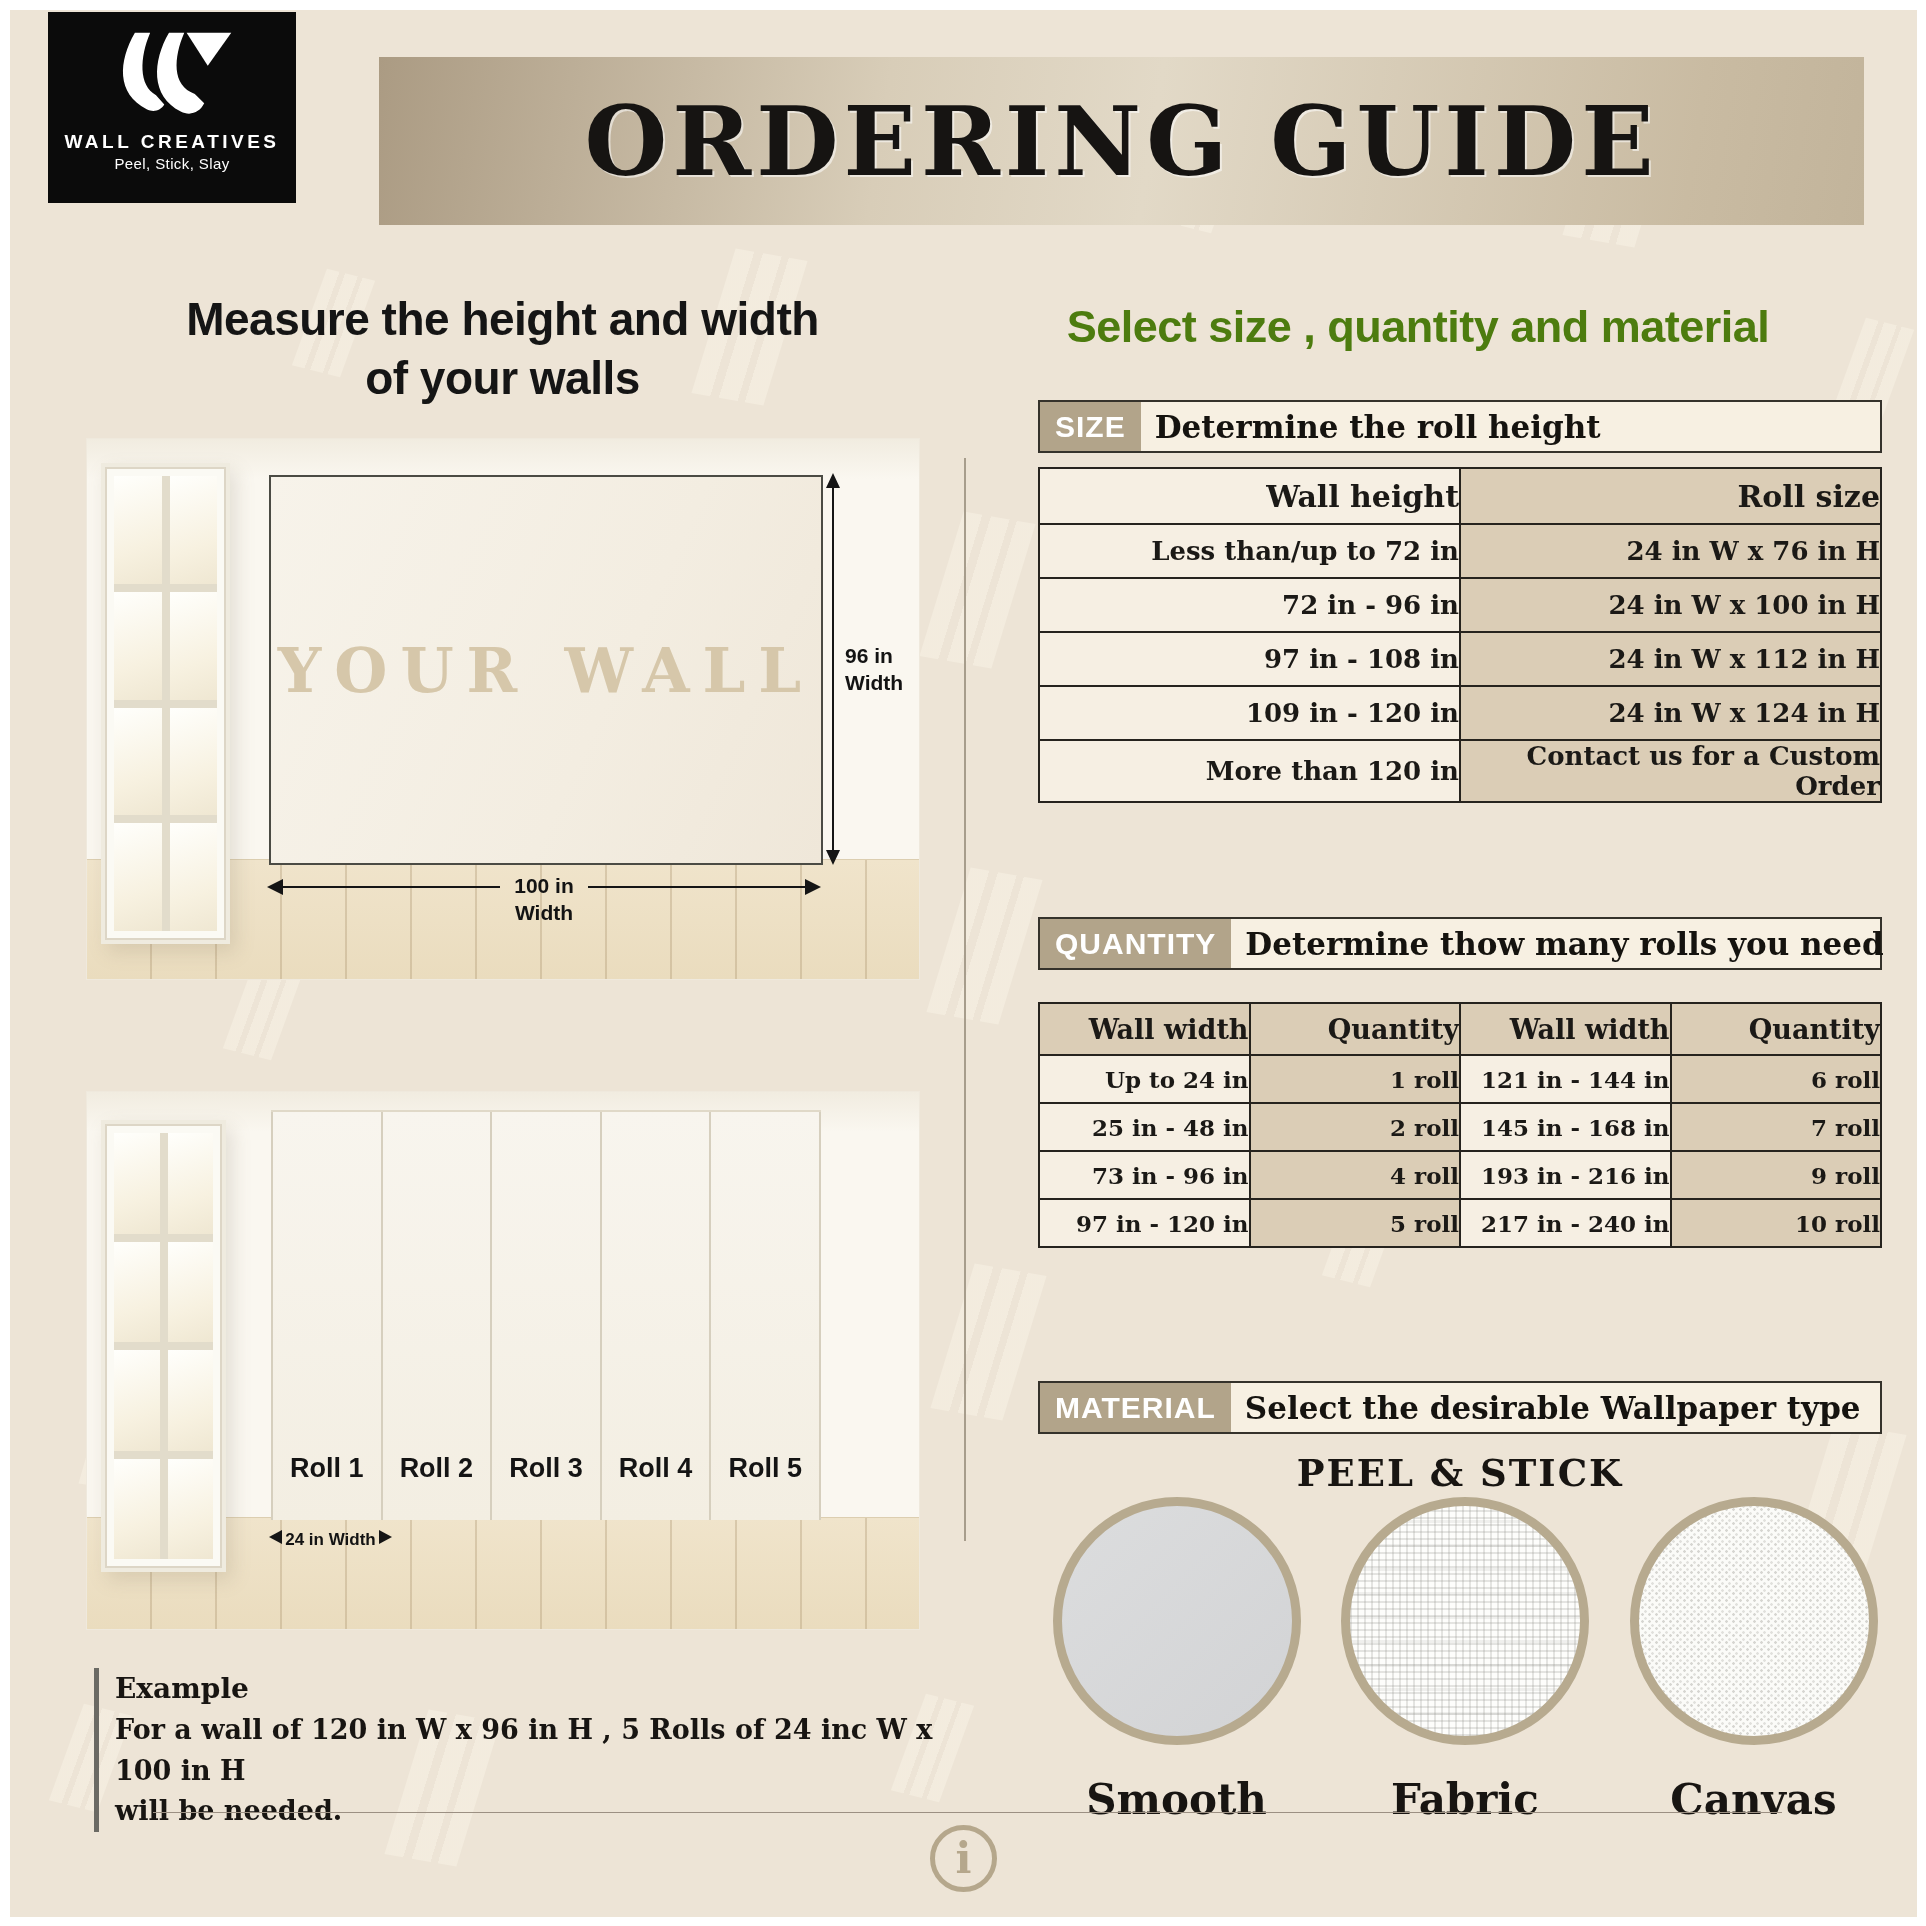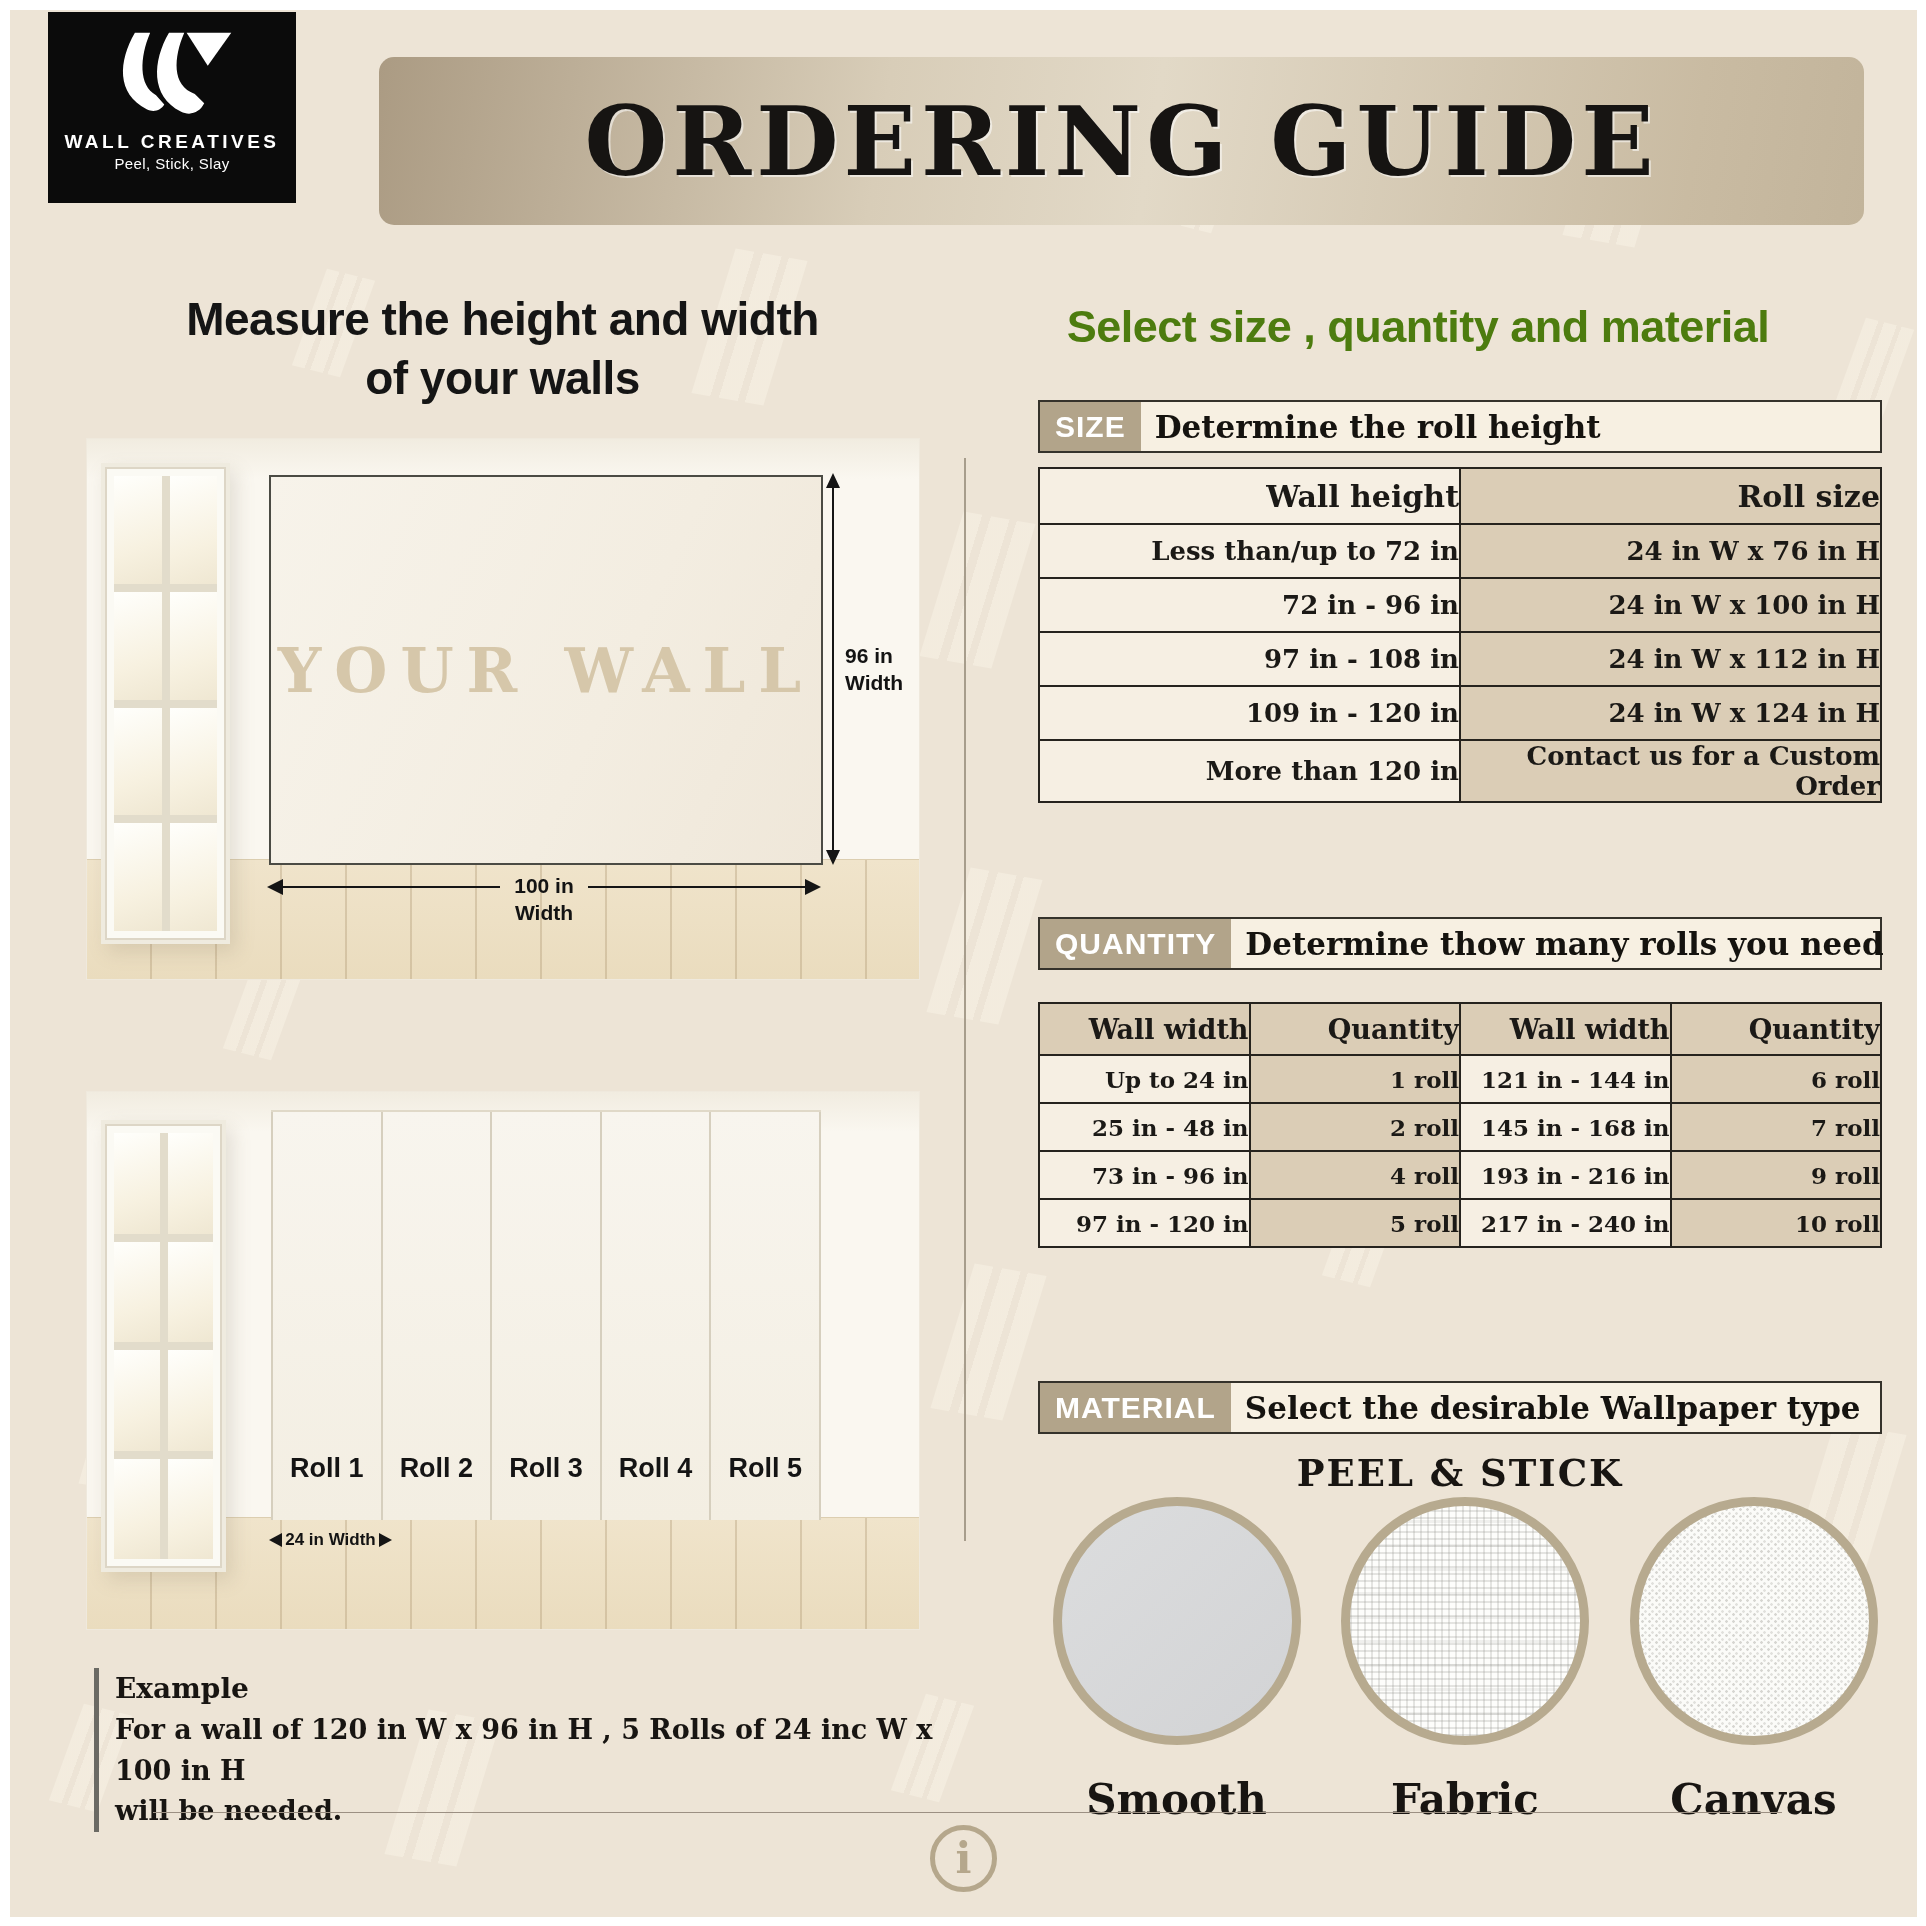--- a/index.html
+++ b/index.html
@@ -20,21 +20,21 @@
   
   .logo-box{left:48px;top:12px;width:248px;height:191px;background:#0B0B0B;
             display:flex;flex-direction:column;align-items:center;justify-content:flex-start;}
   .logo-mark{width:141px;height:99px;margin-top:16px;}
   .brand{color:#fff;font-size:19px;font-weight:600;letter-spacing:3.5px;margin-top:4px;white-space:nowrap;}
   .tagline{color:#fff;font-size:15px;margin-top:2px;letter-spacing:0.4px;}
 
   
   .banner{left:379px;top:57px;width:1485px;height:168px;
           background:linear-gradient(99deg,#AB9B83 0%,#D8CDB8 34%,#E2D9C7 52%,#C9BBA2 88%,#C2B49B 100%);
-          display:flex;align-items:center;justify-content:center;border-radius:15px;}
+          display:flex;align-items:center;justify-content:center;}
   .title{font-size:95px;letter-spacing:5px;color:#161412;text-shadow:2px 2px 0 rgba(255,255,255,.55);white-space:nowrap;}
 
   .left-heading{left:84px;top:290px;width:837px;text-align:center;font-weight:700;font-size:46px;
                 line-height:1.28;color:#151515;letter-spacing:-0.5px;}
   .right-heading{left:990px;top:301px;width:856px;text-align:center;font-weight:700;font-size:45px;
                  color:#4d7c0f;letter-spacing:-0.5px;}
 
   
   .room{background:#FAF7F0;box-shadow:0 0 0 1px #efe9dd;}
   .room1{left:87px;top:439px;width:832px;height:540px;}
@@ -75,21 +75,21 @@
   .hseg.last::after{content:"";position:absolute;right:-2px;top:-7px;
       border-top:8px solid transparent;border-bottom:8px solid transparent;border-left:16px solid #151515;}
   .h-arrow .measure-label{padding:0 14px;}
 
   .panels{position:absolute;left:184px;top:18px;width:550px;height:408px;display:flex;
           border-top:2px solid #E0D9C8;background:#F6F2EA;}
   .panel{flex:1;border-right:2px solid #D6CFBE;background:linear-gradient(180deg,#F8F5EE 0%,#F3EEE2 100%);
          display:flex;align-items:flex-end;justify-content:center;padding-bottom:36px;box-sizing:border-box;}
   .panel:first-child{border-left:2px solid #D6CFBE;}
   .panel-label{font-weight:700;font-size:27px;color:#141414;}
-  .measure24{left:176px;top:438px;width:135px;display:flex;align-items:center;justify-content:center;gap:3px;}
+  .measure24{left:176px;top:438px;width:135px;display:flex;justify-content:center;gap:3px;}
   .m24-text{font-weight:700;font-size:17px;color:#131313;white-space:nowrap;}
   .tri-l{width:0;height:0;border-top:7px solid transparent;border-bottom:7px solid transparent;border-right:13px solid #151515;}
   .tri-r{width:0;height:0;border-top:7px solid transparent;border-bottom:7px solid transparent;border-left:13px solid #151515;}
 
   .example{left:94px;top:1668px;width:871px;border-left:5px solid #6B6A64;padding-left:16px;}
   .ex-title{font-size:28px;line-height:1.5;}
   .ex-line{font-size:27px;line-height:1.5;}
 
   .vdivider{left:964px;top:458px;width:2px;height:1083px;background:#A79D8C;}
 

